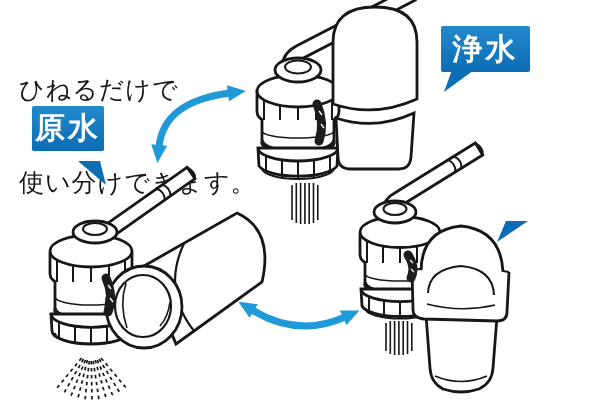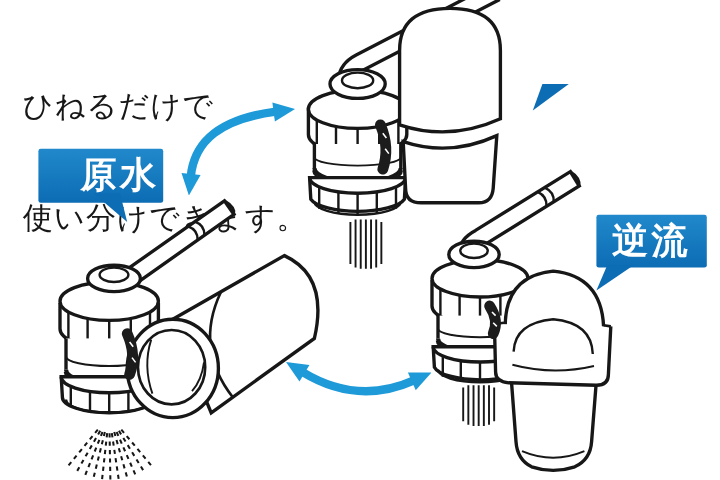--- a/index.html
+++ b/index.html
@@ -174,27 +174,27 @@
   <svg class="art" style="left:0;top:0;" width="600" height="400" viewBox="0 0 600 400">
     <defs>
       <marker id="ah" viewBox="0 0 20 18" refX="4" refY="9" markerWidth="20" markerHeight="18" markerUnits="userSpaceOnUse" orient="auto-start-reverse">
         <path d="M 20,9 L 2,1 L 2,17 Z" fill="var(--arrow,#1e9ad8)"></path>
       </marker>
     </defs>
     <path d="M 159,147 C 162,117 184,99 230,93" stroke="var(--arrow,#1e9ad8)" stroke-width="7" fill="none" marker-start="url(#ah)" marker-end="url(#ah)"></path>
     <path d="M 252,310 Q 298,338 345,317" stroke="var(--arrow,#1e9ad8)" stroke-width="7" fill="none" marker-start="url(#ah)" marker-end="url(#ah)"></path>
   </svg>
 
+  <div class="bubble" style="left:441px;top:26px;width:89px;height:46px;">浄水</div>
   <svg class="tail" style="left:441px;top:70px;" width="40" height="24" viewBox="0 0 40 24">
     <polygon points="11,0 33,0 3,22" fill="var(--label_bottom,#0c6cb4)"></polygon>
   </svg>
 
-  <div class="bubble" style="left:32px;top:124px;width:72px;height:45px;padding-left:32px;">原水</div>
+  <div class="bubble" style="left:32px;top:106px;width:72px;height:45px;">原水</div>
   <svg class="tail" style="left:76px;top:161px;" width="36" height="26" viewBox="0 0 36 26">
     <polygon points="2,0 24,0 30,24" fill="var(--label_bottom,#0c6cb4)"></polygon>
   </svg>
 
-  <div class="bubble" style="left:497px;top:179px;width:92px;height:44px;">逆流</div>
   <svg class="tail" style="left:496px;top:221px;" width="36" height="24" viewBox="0 0 36 24">
     <polygon points="10,0 32,0 1,21" fill="var(--label_bottom,#0c6cb4)"></polygon>
   </svg>
 
 </div>
 
 </body></html>

